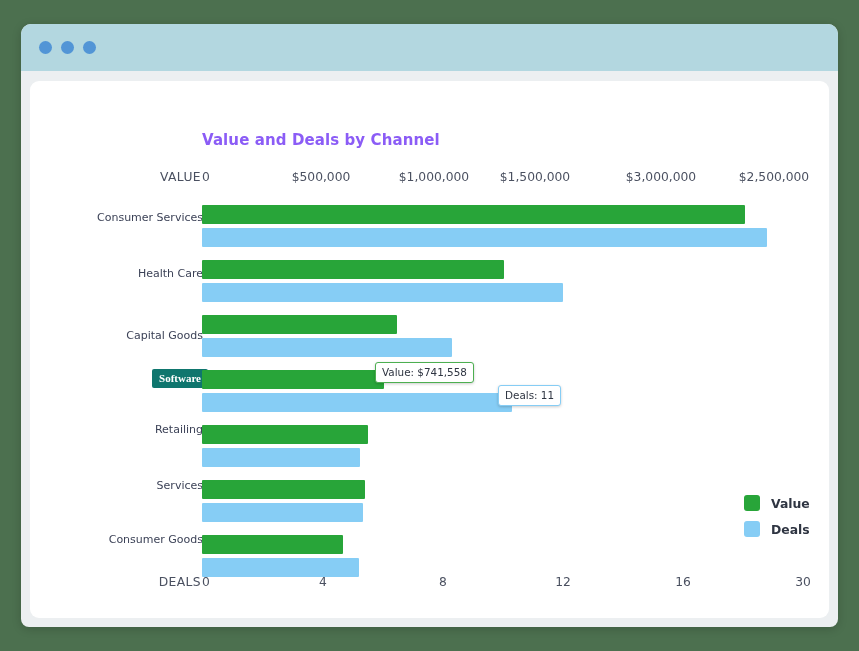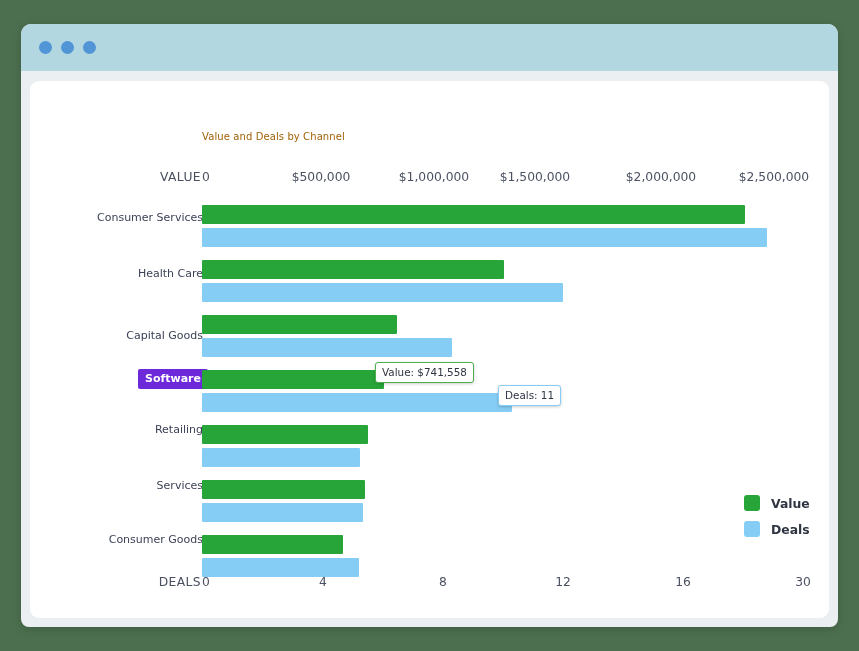--- a/index.html
+++ b/index.html
@@ -40,22 +40,22 @@
     background: #ffffff;
     border-radius: 9px;
   }
 
   
   .chart { position: absolute; inset: 0; }
 
   .chart-title {
     position: absolute;
     left: 172px; top: 50px;
-    font-size: 10px; font-weight: 400;
-    color: #a16207; letter-spacing: 0.1px;
+    font-size: 15px; font-weight: 700;
+    color: #8b5cf6; letter-spacing: 0.1px;
   }
 
   .axis-row {
     position: absolute;
     left: 0; width: 799px; height: 18px;
     font-size: 12.3px; color: #4a5060;
   }
   .axis-row.top { top: 89px; }
   .axis-row.bottom { top: 494px; }
 
@@ -75,25 +75,26 @@
   
   .cat-label {
     position: absolute;
     right: 626px;
     font-size: 11px;
     color: #3c4257;
     white-space: nowrap;
   }
   .cat-label .hl {
     display: inline-block;
-    background: #6d28d9;
+    background: #0f766e;
     color: #ffffff;
     font-weight: 700;
     padding: 3px 7px 4px 7px;
     border-radius: 2px;
+    font-family: Liberation Serif, serif;
   }
 
   
   .bar {
     position: absolute;
     left: 172px;
     height: 19px;
     border-radius: 1px;
   }
   .bar.value { background: #28a539; }
@@ -148,21 +149,21 @@
       <div class="chart">
 
         <div class="chart-title">Value and Deals by Channel</div>
 
         <div class="axis-row top">
           <span class="axis-name">VALUE</span>
           <span class="tick first" style="left:172px">0</span>
           <span class="tick" style="left:291px">$500,000</span>
           <span class="tick" style="left:404px">$1,000,000</span>
           <span class="tick" style="left:505px">$1,500,000</span>
-          <span class="tick" style="left:631px">$2,000,000</span>
+          <span class="tick" style="left:631px">$3,000,000</span>
           <span class="tick" style="left:744px">$2,500,000</span>
         </div>
 
         <div class="cat-label" style="top:130px">Consumer Services</div>
         <div class="cat-label" style="top:186px">Health Care</div>
         <div class="cat-label" style="top:248px">Capital Goods</div>
         <div class="cat-label" style="top:288px; right:621px"><span class="hl">Software</span></div>
         <div class="cat-label" style="top:342px">Retailing</div>
         <div class="cat-label" style="top:398px">Services</div>
         <div class="cat-label" style="top:452px">Consumer Goods</div>

